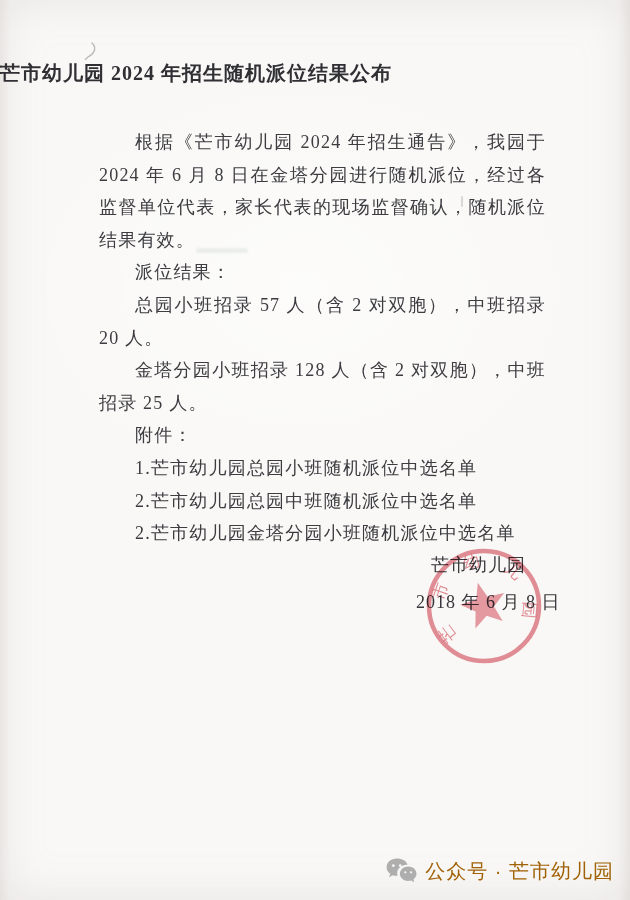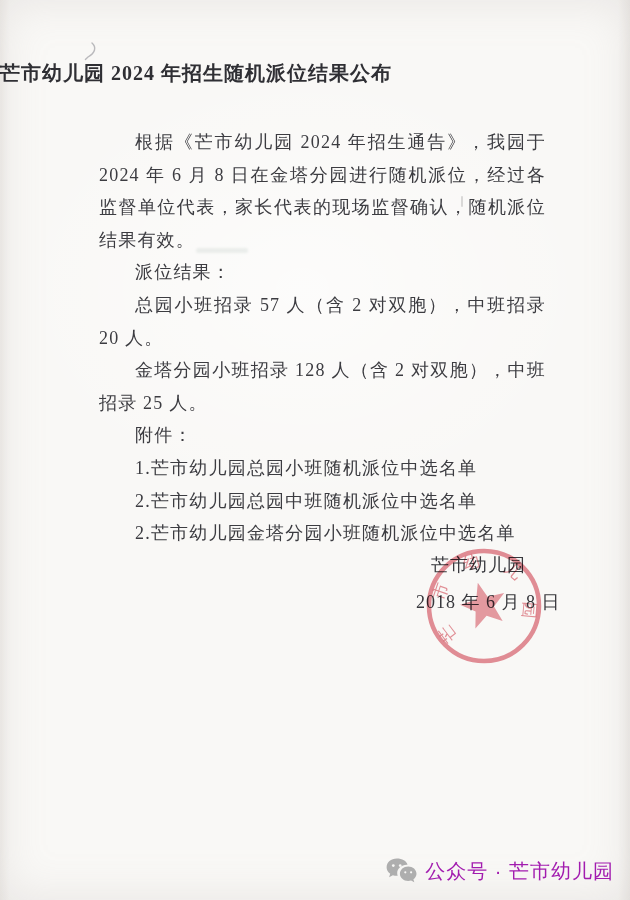--- a/index.html
+++ b/index.html
@@ -23,21 +23,21 @@
     text-align:justify;letter-spacing:1.2px;
   }
   .para{margin:0;text-indent:2em;}
   .sig{position:absolute;font-size:18px;color:#38383d;letter-spacing:1px;white-space:nowrap;}
   .sig-org{left:431px;top:553px;}
   .sig-date{left:416px;top:590px;}
   .stamp{position:absolute;left:422px;top:544px;mix-blend-mode:multiply;opacity:.88;}
   .watermark{
     position:absolute;top:858px;right:16px;display:flex;align-items:flex-end;gap:8px;
     font-family:"Liberation Sans","DejaVu Sans",sans-serif;
-    font-size:20px;color:#a21caf;letter-spacing:1px;white-space:nowrap;
+    font-size:20px;color:#a16207;letter-spacing:1px;white-space:nowrap;
   }
   .pen-mark{position:absolute;left:80px;top:40px;}
   .artifact-tick{position:absolute;left:461px;top:196px;width:2px;height:11px;background:#9a9a9a;opacity:.35;border-radius:1px;}
   .smudge{position:absolute;left:196px;top:248px;width:52px;height:5px;background:#b9c6c0;opacity:.25;border-radius:3px;filter:blur(1px);}
 </style>
 </head>
 <body>
 
 <div class="vignette"></div>
 

